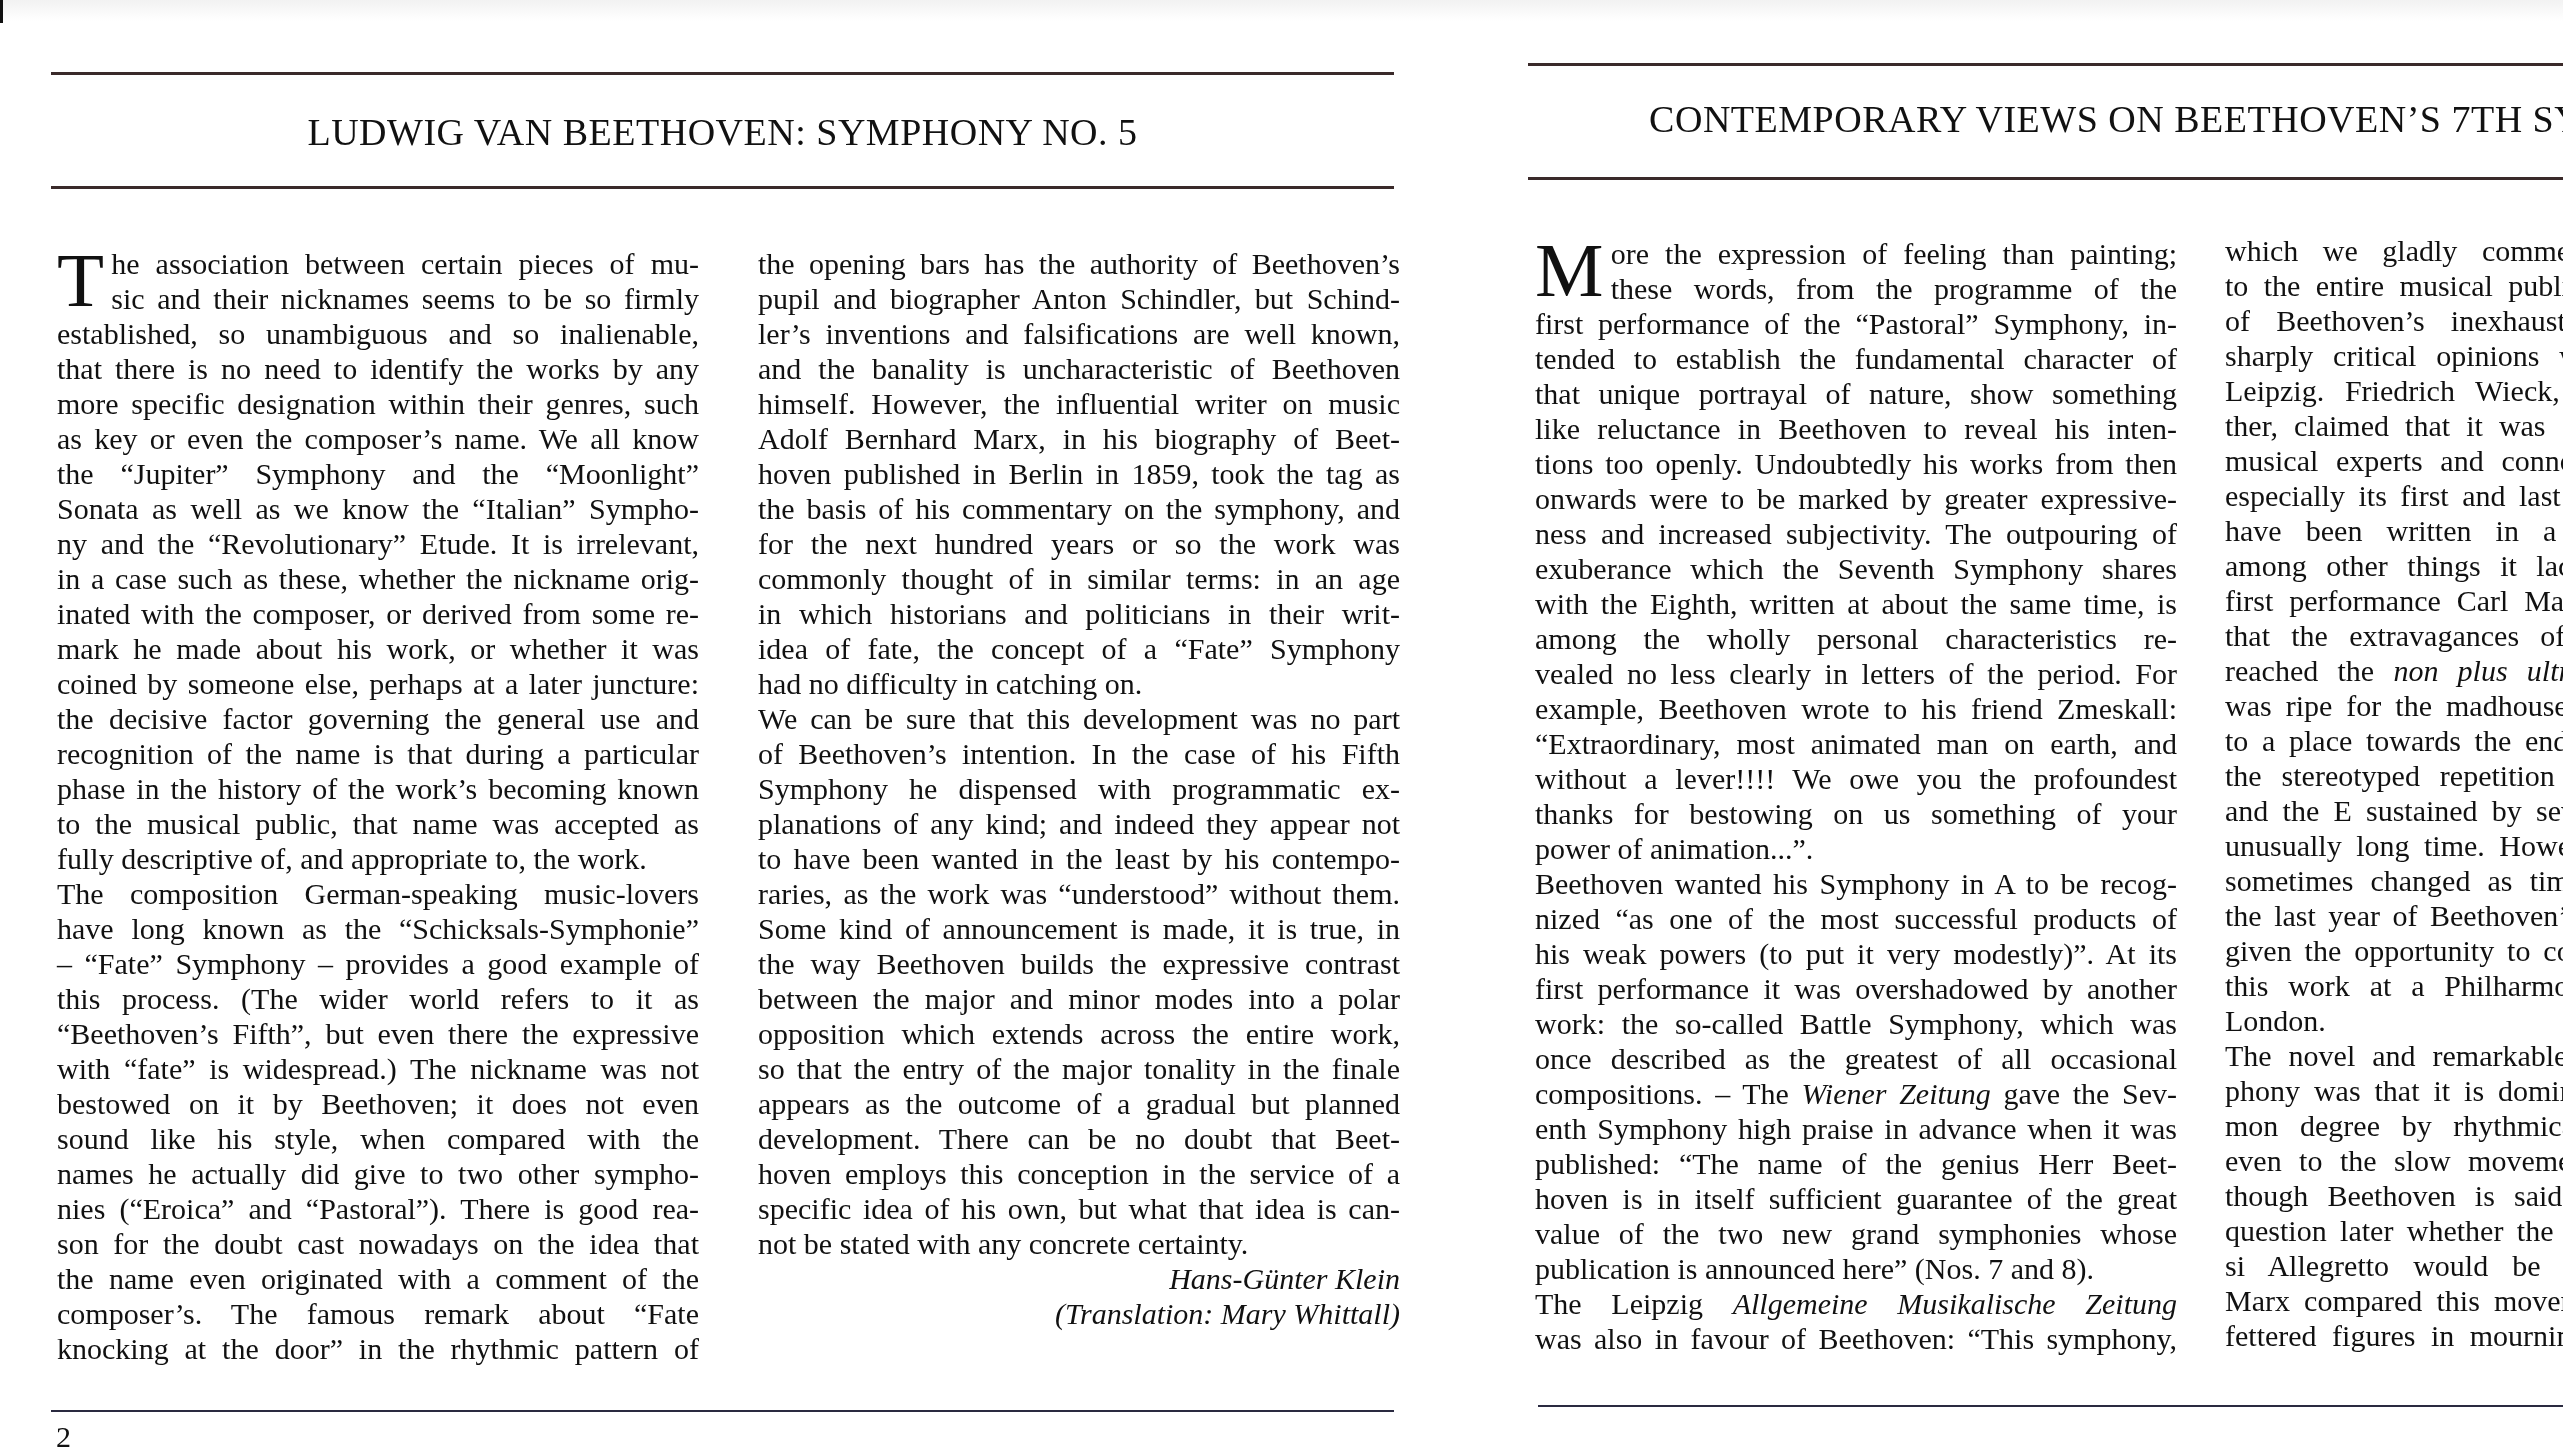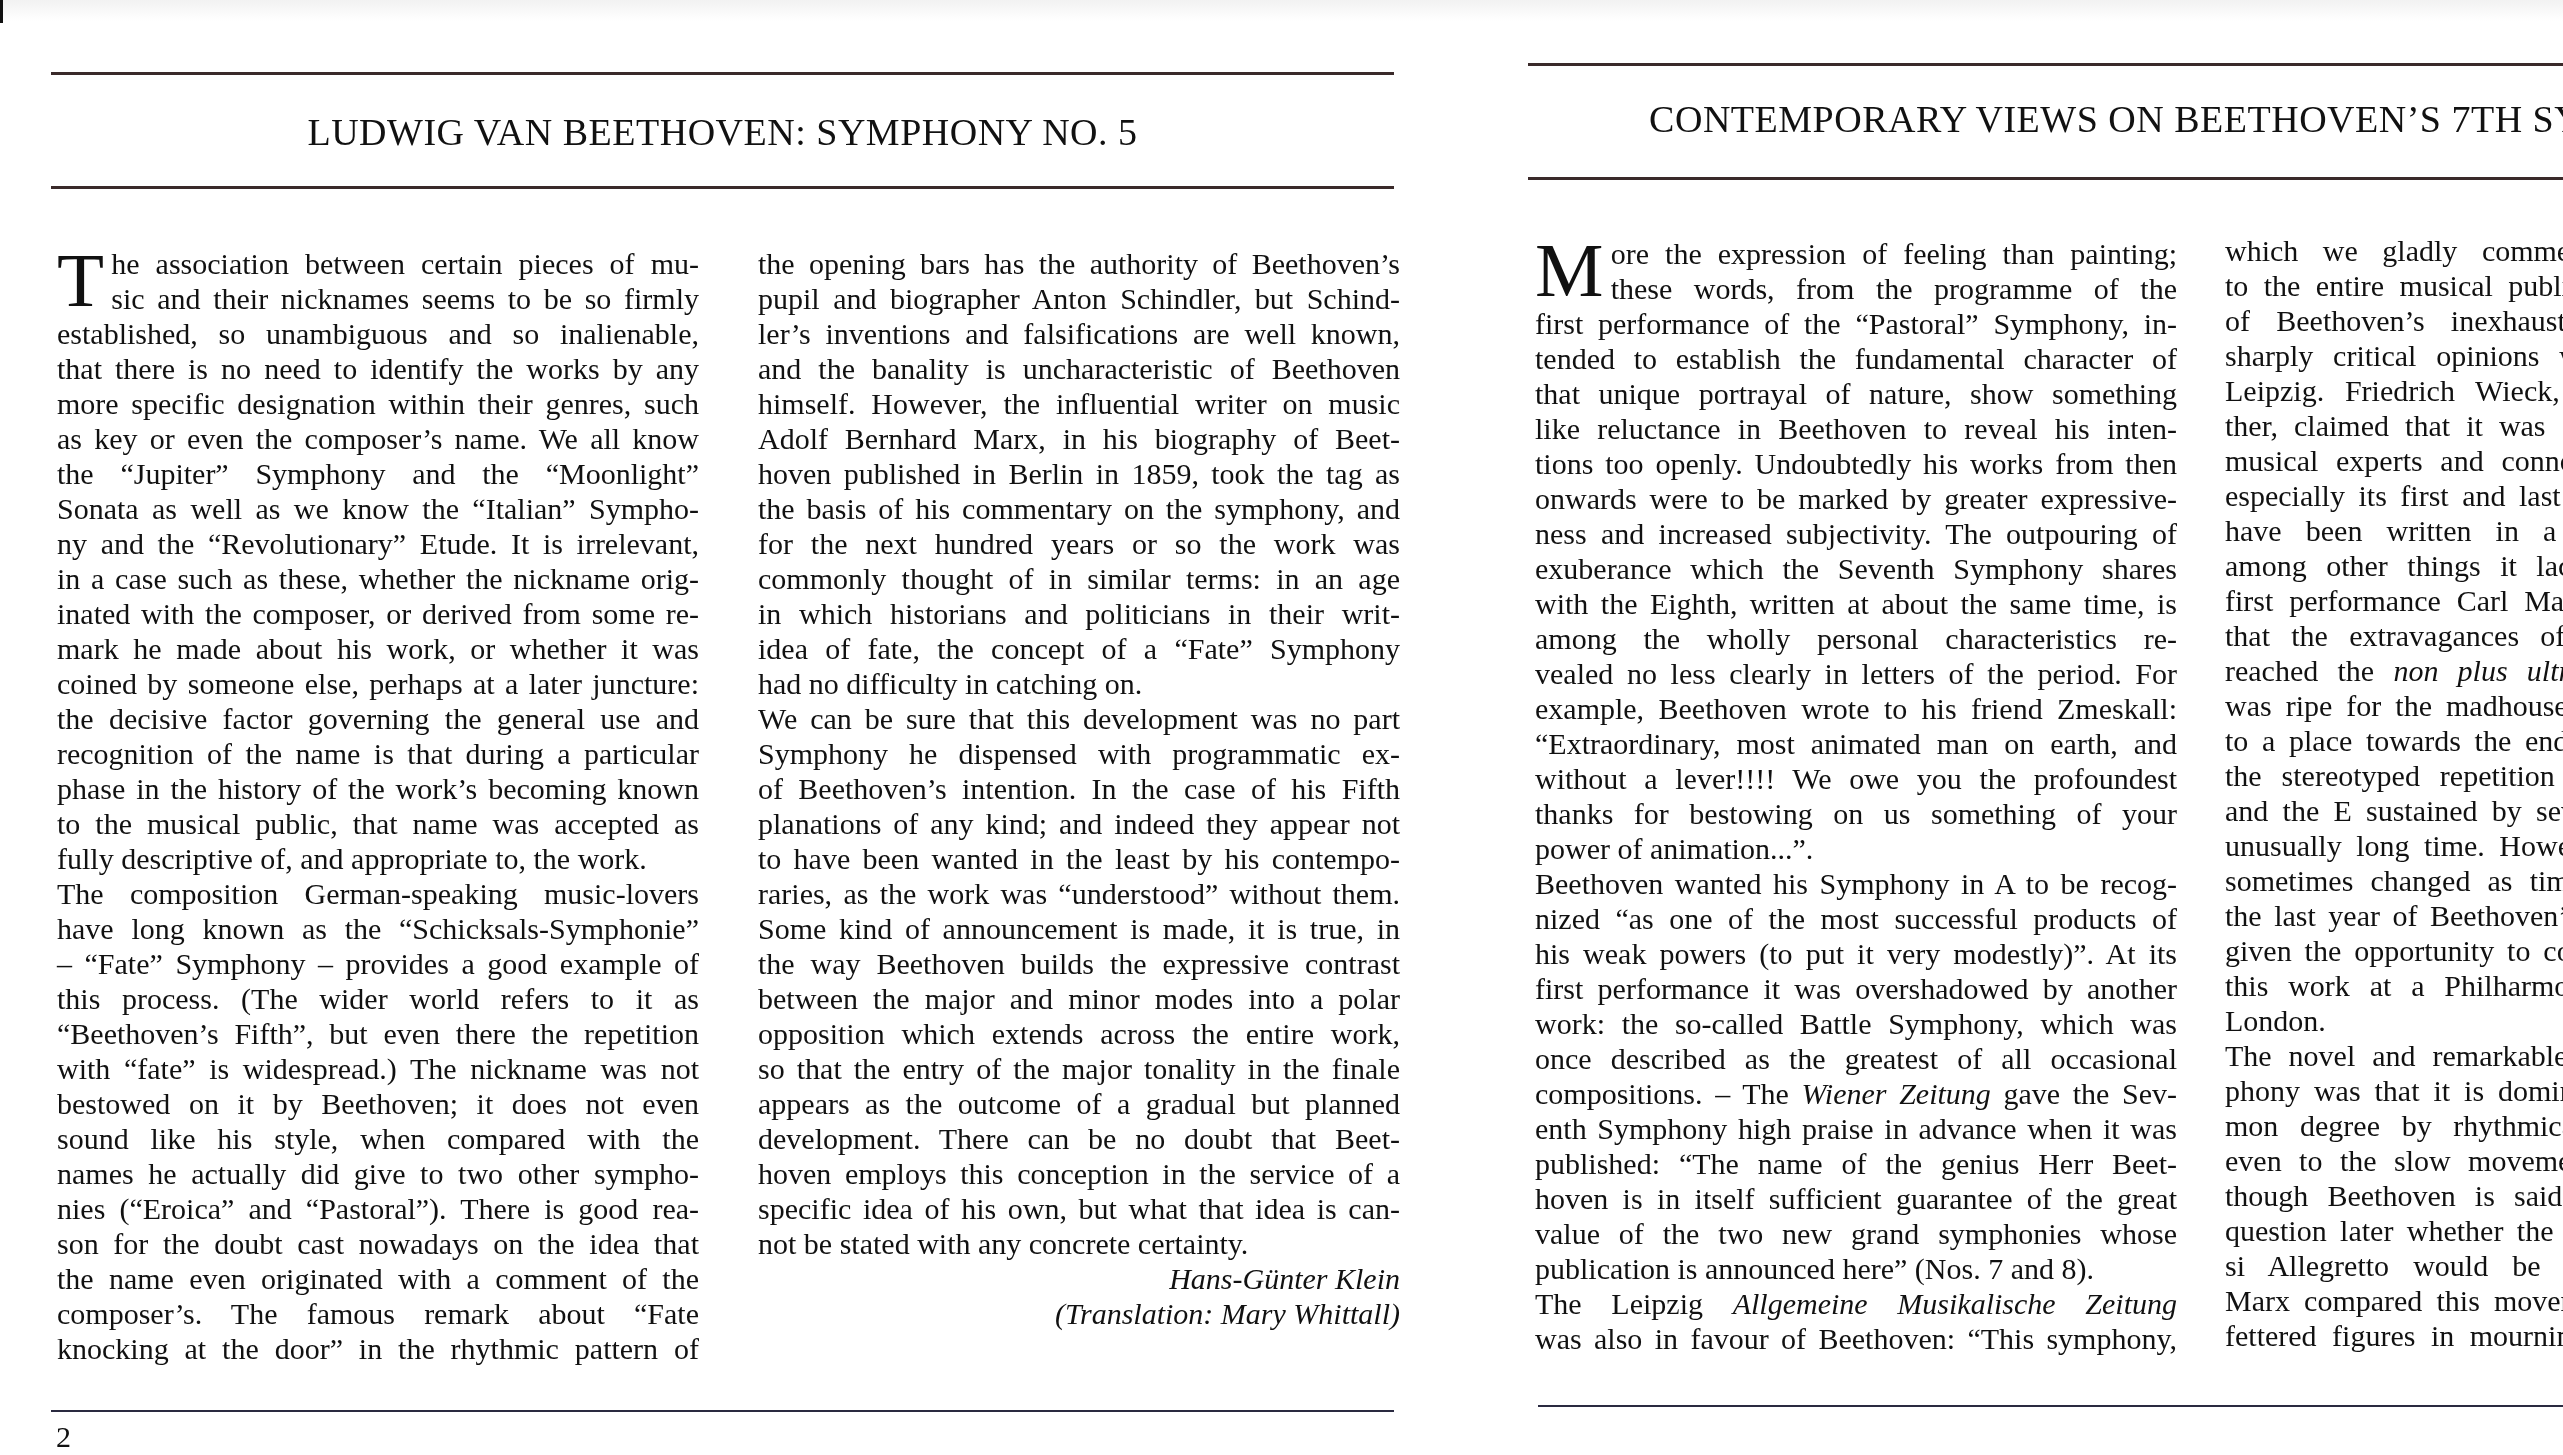--- a/index.html
+++ b/index.html
@@ -49,21 +49,21 @@
       <span class="ln">coined by someone else, perhaps at a later juncture:</span>
       <span class="ln">the decisive factor governing the general use and</span>
       <span class="ln">recognition of the name is that during a particular</span>
       <span class="ln">phase in the history of the work’s becoming known</span>
       <span class="ln">to the musical public, that name was accepted as</span>
       <span class="ln last">fully descriptive of, and appropriate to, the work.</span>
       <span class="ln">The composition German-speaking music-lovers</span>
       <span class="ln">have long known as the “Schicksals-Symphonie”</span>
       <span class="ln">– “Fate” Symphony – provides a good example of</span>
       <span class="ln">this process. (The wider world refers to it as</span>
-      <span class="ln">“Beethoven’s Fifth”, but even there the repetition</span>
+      <span class="ln">“Beethoven’s Fifth”, but even there the expressive</span>
       <span class="ln">with “fate” is widespread.) The nickname was not</span>
       <span class="ln">bestowed on it by Beethoven; it does not even</span>
       <span class="ln">sound like his style, when compared with the</span>
       <span class="ln">names he actually did give to two other sympho-</span>
       <span class="ln">nies (“Eroica” and “Pastoral”). There is good rea-</span>
       <span class="ln">son for the doubt cast nowadays on the idea that</span>
       <span class="ln">the name even originated with a comment of the</span>
       <span class="ln">composer’s. The famous remark about “Fate</span>
       <span class="ln">knocking at the door” in the rhythmic pattern of</span>
     </div>
@@ -75,22 +75,22 @@
       <span class="ln">himself. However, the influential writer on music</span>
       <span class="ln">Adolf Bernhard Marx, in his biography of Beet-</span>
       <span class="ln">hoven published in Berlin in 1859, took the tag as</span>
       <span class="ln">the basis of his commentary on the symphony, and</span>
       <span class="ln">for the next hundred years or so the work was</span>
       <span class="ln">commonly thought of in similar terms: in an age</span>
       <span class="ln">in which historians and politicians in their writ-</span>
       <span class="ln">idea of fate, the concept of a “Fate” Symphony</span>
       <span class="ln last">had no difficulty in catching on.</span>
       <span class="ln">We can be sure that this development was no part</span>
+      <span class="ln">of Beethoven’s intention. In the case of his Fifth</span>
       <span class="ln">Symphony he dispensed with programmatic ex-</span>
-      <span class="ln">of Beethoven’s intention. In the case of his Fifth</span>
       <span class="ln">planations of any kind; and indeed they appear not</span>
       <span class="ln">to have been wanted in the least by his contempo-</span>
       <span class="ln">raries, as the work was “understood” without them.</span>
       <span class="ln">Some kind of announcement is made, it is true, in</span>
       <span class="ln">the way Beethoven builds the expressive contrast</span>
       <span class="ln">between the major and minor modes into a polar</span>
       <span class="ln">opposition which extends across the entire work,</span>
       <span class="ln">so that the entry of the major tonality in the finale</span>
       <span class="ln">appears as the outcome of a gradual but planned</span>
       <span class="ln">development. There can be no doubt that Beet-</span>

